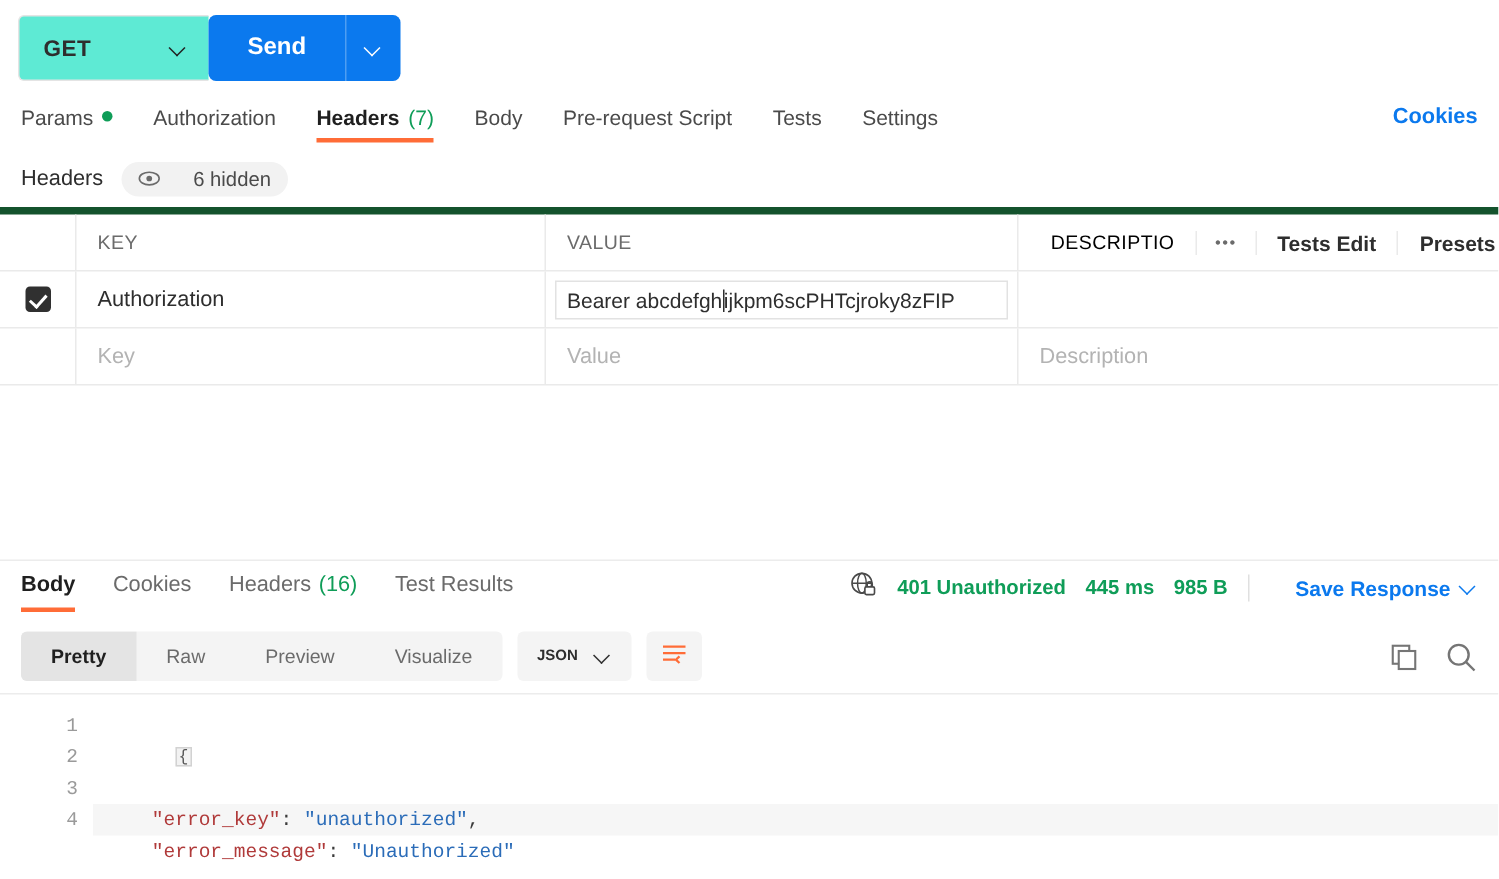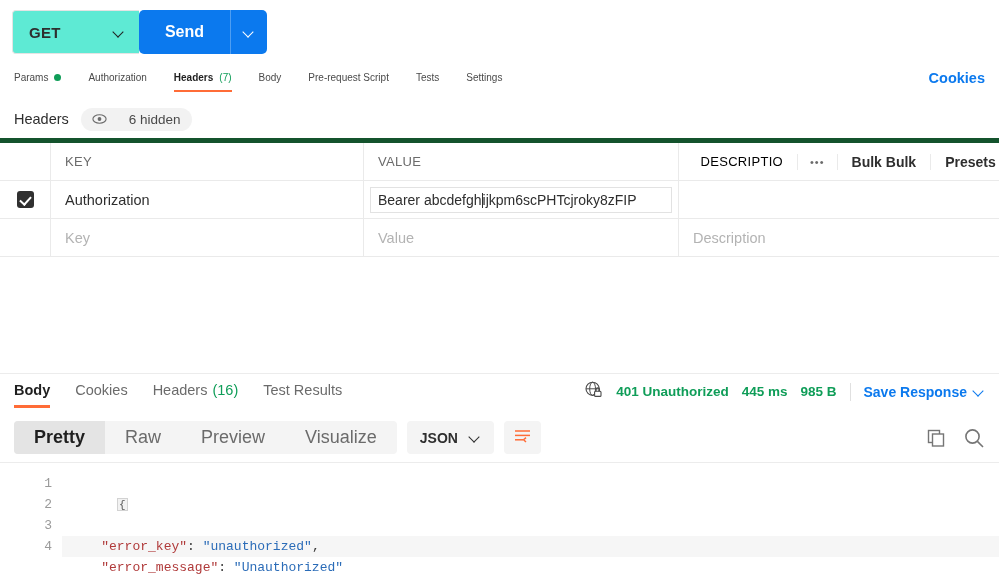--- a/index.html
+++ b/index.html
@@ -70,21 +70,21 @@
 
   
   .req-tabs {
     display: flex; align-items: center;
     padding: 0 14px;
     height: 36px;
     position: relative;
   }
   .rtab {
     position: relative;
-    font-size: 10px; color: #4a4a4a;
+    font-size: 14px; color: #4a4a4a;
     padding: 0 0 9px 0;
     margin-right: 27px;
     cursor: pointer;
     display: flex; align-items: center; gap: 6px;
     white-space: nowrap;
   }
   .rtab.active { color: #1f1f1f; font-weight: 700; }
   .rtab.active::after {
     content: ""; position: absolute;
     left: 0; right: 0; bottom: 0; height: 2.5px;
@@ -199,42 +199,42 @@
     height: 2.5px; background: #ff6c37;
   }
   .res-status {
     margin-left: auto; display: flex; align-items: center; gap: 13px;
     padding-bottom: 6px;
   }
   .stat-green { font-size: 13.5px; color: #0f9d58; font-weight: 700; }
   .stat-sep { width: 1px; height: 18px; background: #e0e0e0; }
   .save-resp {
     font-size: 14px; color: #0b79ee; font-weight: 700;
-    display: flex; align-items: center; gap: 7px; cursor: pointer;
+    display: flex; align-items: center; gap: 7px; cursor: pointer; margin-left: 18px;
   }
 
   
   .body-bar {
     display: flex; align-items: center;
     padding: 6px 14px 8px 14px; gap: 10px;
   }
   .seg {
     display: flex; background: #f4f4f4; border-radius: 4px; overflow: hidden;
     height: 33px;
   }
   .seg-item {
     display: flex; align-items: center; justify-content: center;
-    padding: 0 20px; font-size: 18px; color: #6b6b6b; cursor: pointer;
+    padding: 0 20px; font-size: 13px; color: #6b6b6b; cursor: pointer;
   }
   .seg-item.active { background: #e4e4e4; color: #1f1f1f; font-weight: 700; }
   .fmt-select {
     display: flex; align-items: center; gap: 12px;
     height: 33px; padding: 0 13px;
     background: #f4f4f4; border-radius: 4px;
-    font-size: 14px; font-weight: 700; color: #2e2e2e; cursor: pointer;
+    font-size: 10px; font-weight: 700; color: #2e2e2e; cursor: pointer;
   }
   .wrap-btn {
     width: 37px; height: 33px; border-radius: 4px; background: #f4f4f4;
     display: flex; align-items: center; justify-content: center; cursor: pointer;
   }
   .body-icons { margin-left: auto; display: flex; align-items: center; gap: 17px; }
   .icon-btn { cursor: pointer; display: flex; align-items: center; }
 
   
   .code-wrap {
@@ -329,21 +329,21 @@
     <div class="c-key">
       <span class="hdr-cell-text">KEY</span>
     </div>
     <div class="c-val">
       <span class="hdr-cell-text" style="padding-left:8px">VALUE</span>
     </div>
     <div class="c-desc">
       <span class="desc-label">DESCRIPTIO</span>
       <div class="head-tools">
         <div class="htool dots">•••</div>
-        <div class="htool">Bulk Bulk</div>
+        <div class="htool">Tests Edit</div>
         <div class="htool presets">
           <span>Presets</span>
           <span class="chev"></span>
         </div>
       </div>
     </div>
   </div>
 
   <div class="tbl-row">
     <div class="c-check">

